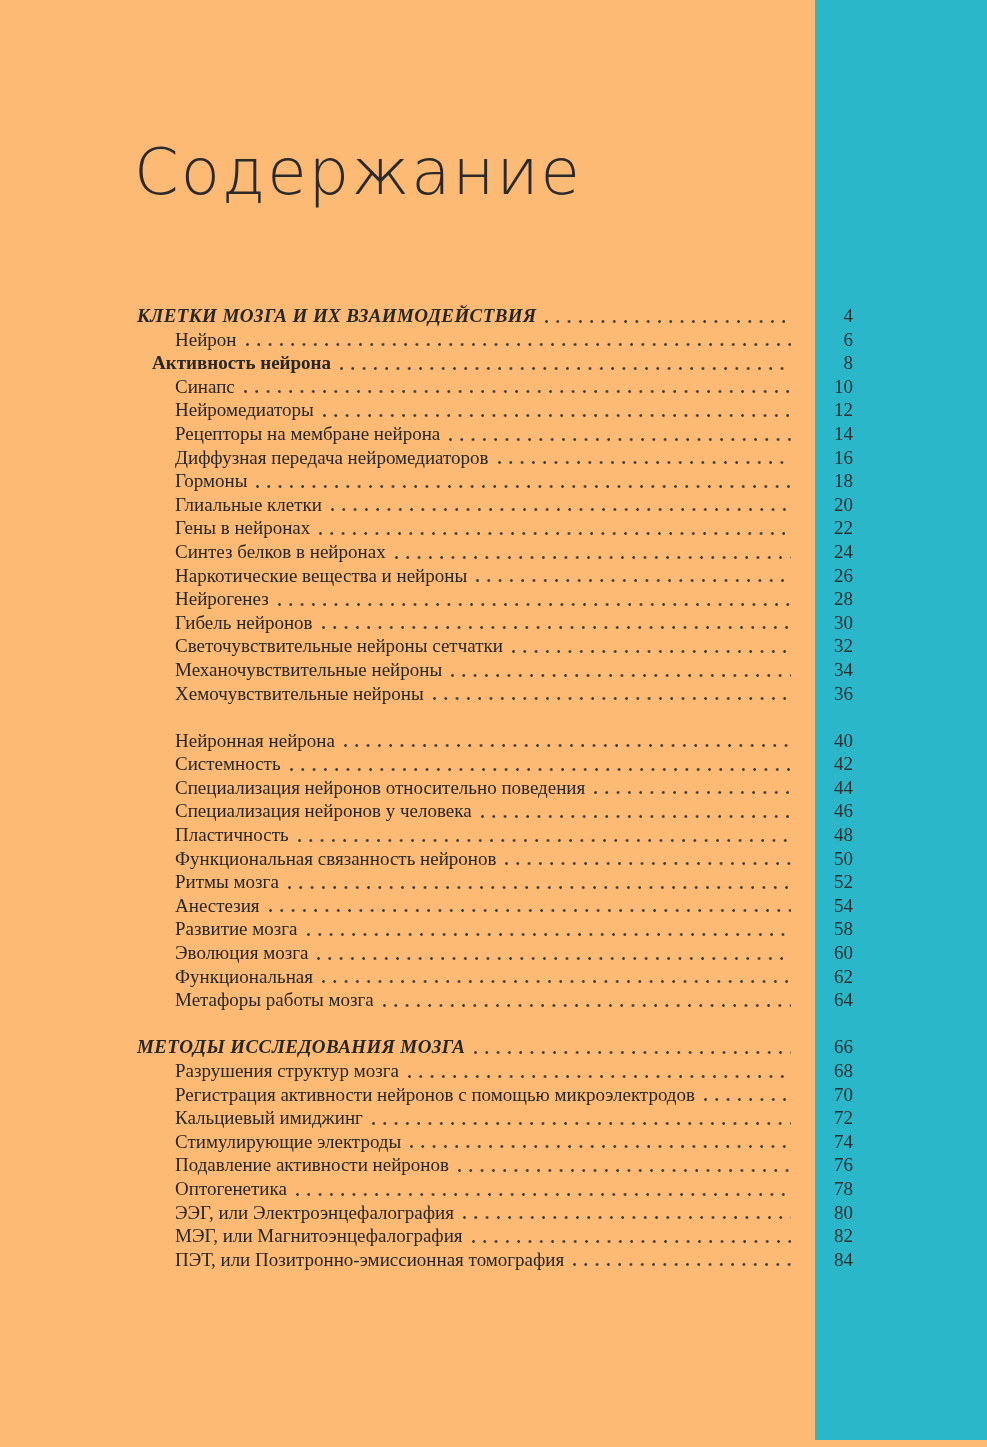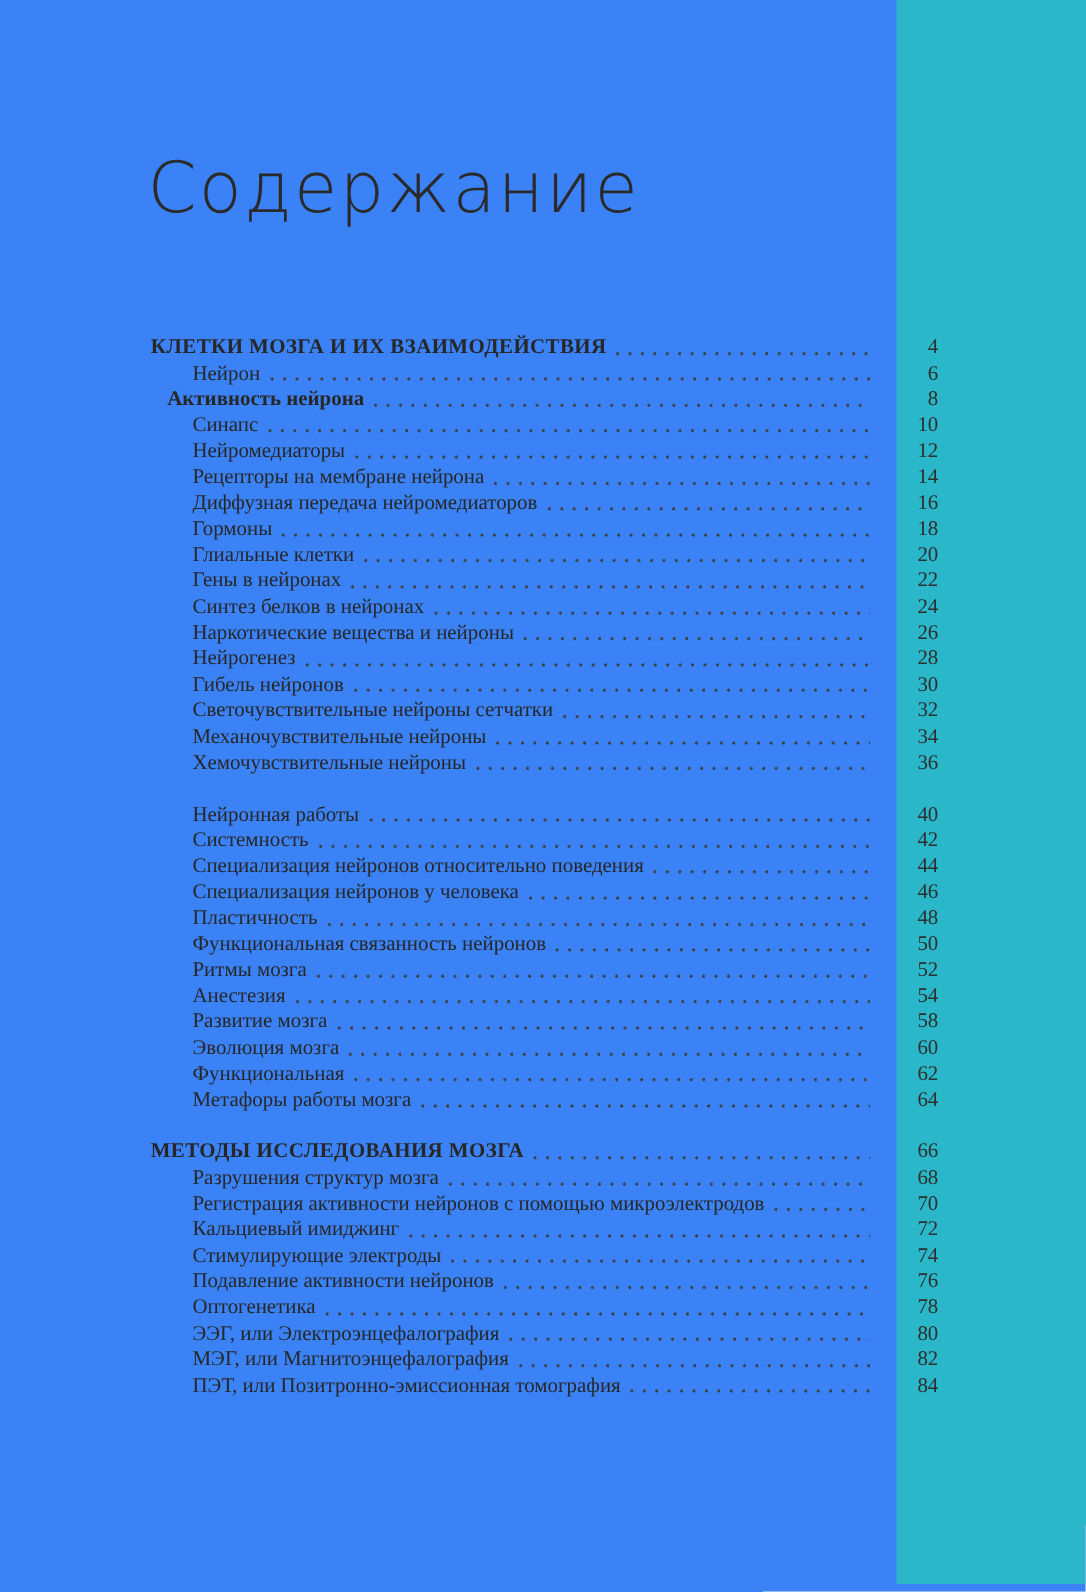--- a/index.html
+++ b/index.html
@@ -4,21 +4,21 @@
 <style>
   html, body {
     margin: 0;
     padding: 0;
     background: #ffffff;
   }
   .page {
     position: relative;
     width: 987px;
     height: 1447px;
-    background: #3b82f6;
+    background: #fdba74;
     overflow: hidden;
     font-family: "Liberation Serif", serif;
   }
   .accent-bar {
     position: absolute;
     left: 815px;
     top: 0;
     width: 172px;
     height: 1440px;
     background: #2ab7c9; 
@@ -52,20 +52,21 @@
     line-height: 23.6px;
     font-size: 19px;
     white-space: nowrap;
   }
   .row .label {
     flex: 0 0 auto;
   }
   .row.header .label {
     font-weight: bold;
     letter-spacing: 0.4px;
+    font-style: italic;
   }
   .row.item {
     padding-left: 38px;
   }
   .row.item.bold {
     padding-left: 15px;
     font-family: Liberation Serif, serif;
   }
   .row.item.bold .label {
     font-weight: bold;
@@ -176,21 +177,21 @@
           <span class="pagenum">34</span>
         </div>
         <div class="row item">
           <span class="label">Хемочувствительные нейроны</span>
           <span class="leader"></span>
           <span class="pagenum">36</span>
         </div>
       </div>
       <div class="section">
         <div class="row item">
-          <span class="label">Нейронная работы</span>
+          <span class="label">Нейронная нейрона</span>
           <span class="leader"></span>
           <span class="pagenum">40</span>
         </div>
         <div class="row item">
           <span class="label">Системность</span>
           <span class="leader"></span>
           <span class="pagenum">42</span>
         </div>
         <div class="row item">
           <span class="label">Специализация нейронов относительно поведения</span>

